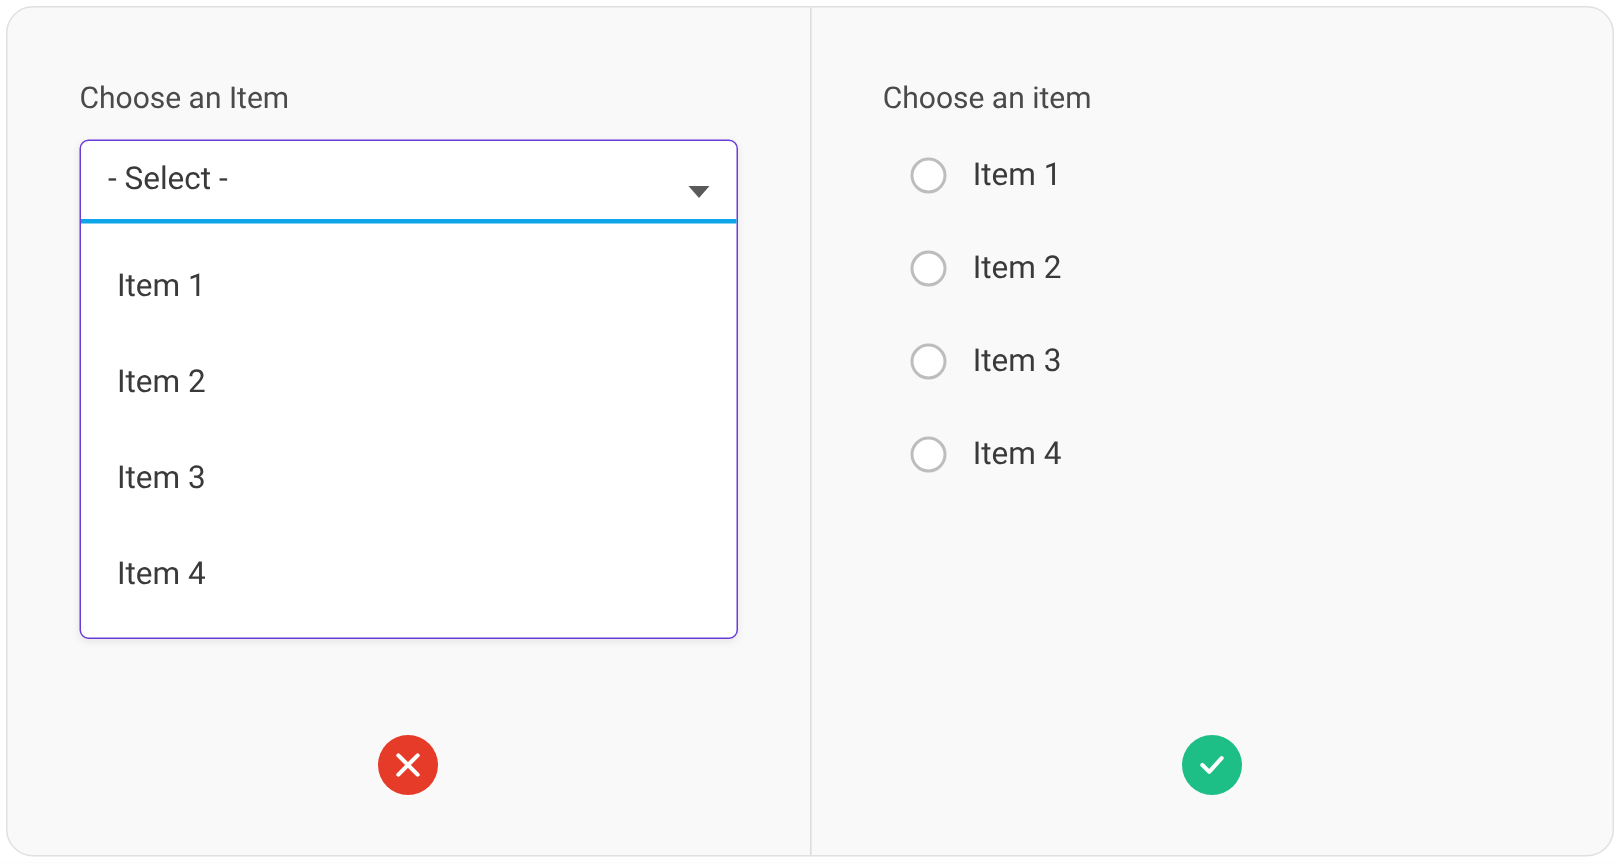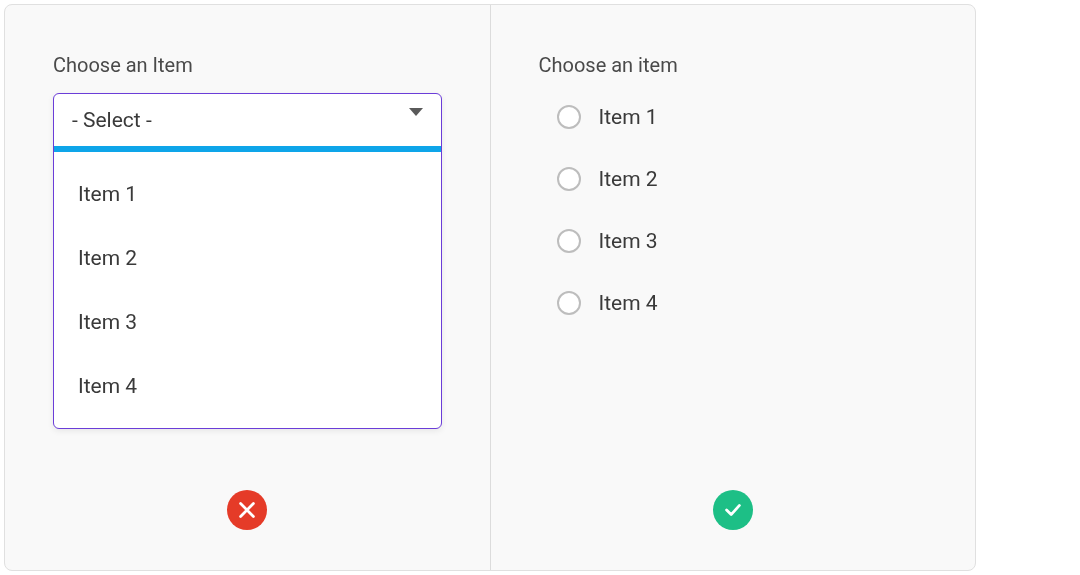--- a/index.html
+++ b/index.html
@@ -9,25 +9,25 @@
     }
     body {
       font-family: -apple-system, BlinkMacSystemFont, "Segoe UI", Roboto, Helvetica, Arial, sans-serif;
       background: #ffffff;
       width: 1080px;
       height: 575px;
       overflow: hidden;
     }
     .container {
       display: flex;
-      width: 972px;
+      width: 1072px;
       height: 567px;
       margin: 4px;
       border: 1px solid #e0e0e0;
-      border-radius: 8px;
+      border-radius: 18px;
       background: #f9f9f9;
     }
     .panel {
       flex: 1;
       position: relative;
       padding: 48px;
     }
     .panel-left {
       border-right: 1px solid #dcdcdc;
     }
@@ -43,24 +43,24 @@
     }
     .select-box {
       background: #ffffff;
       border: 1.5px solid #6b3dd8;
       border-radius: 6px;
       width: 100%;
       box-shadow: 0 2px 6px rgba(0,0,0,0.08);
     }
     .select-header {
       display: flex;
-      align-items: flex-start;
+      align-items: flex-end;
       justify-content: space-between;
       padding: 14px 18px;
-      border-bottom: 6px solid #0ea5e9;
+      border-bottom: 3px solid #0ea5e9;
       cursor: pointer;
     }
     .select-value {
       font-size: 21px;
       color: #3a3a3a;
     }
     .select-caret {
       width: 0;
       height: 0;
       border-left: 7px solid transparent;

